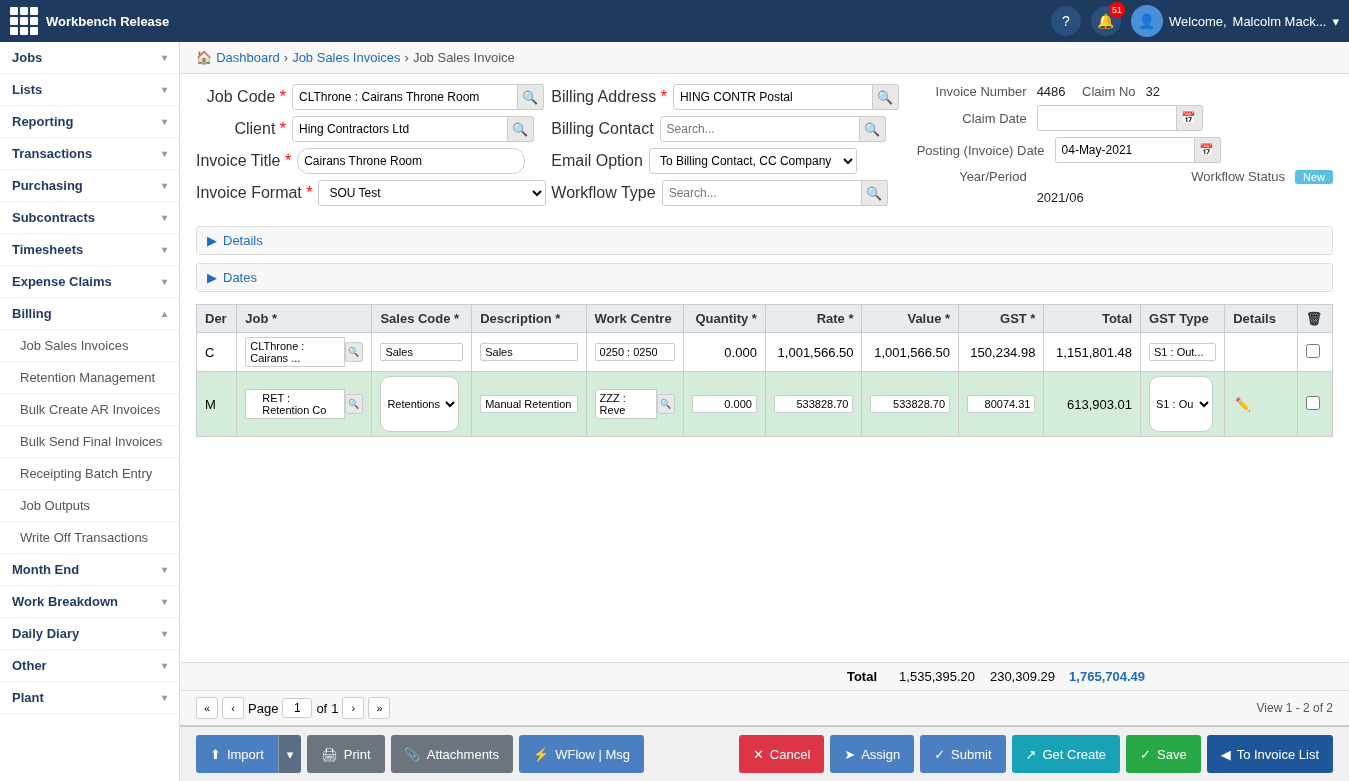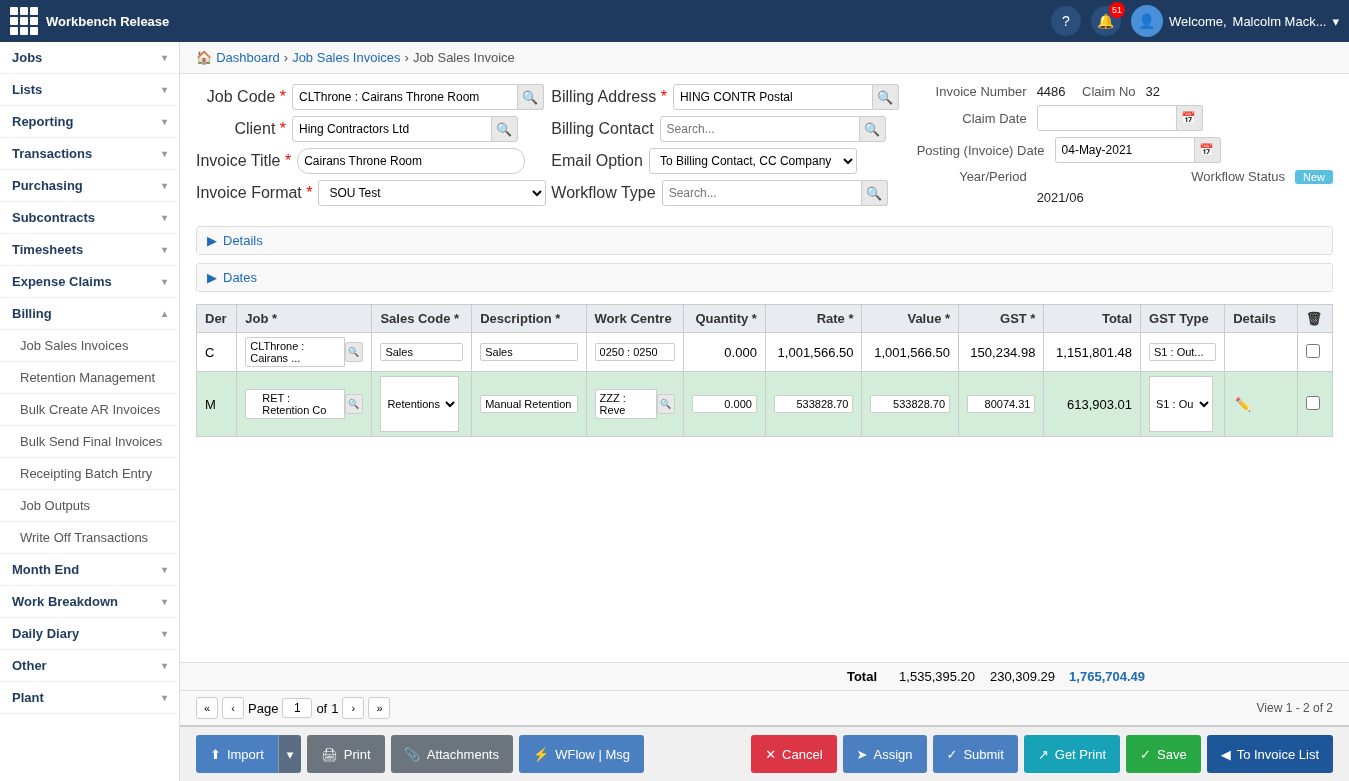--- a/index.html
+++ b/index.html
@@ -54,21 +54,21 @@
     
     .table-area { flex: 1; overflow-y: auto; padding: 8px 16px; }
     table { width: 100%; border-collapse: collapse; font-size: 12px; }
     thead tr { background: #e8ecf0; }
     th { padding: 6px 8px; text-align: left; border: 1px solid #ccc; font-weight: bold; color: #333; white-space: nowrap; }
     td { padding: 4px 8px; border: 1px solid #ccc; }
     tr.row-normal { background: white; }
     tr.row-green { background: #d4edda; }
     .td-input { border: 1px solid #ccc; border-radius: 2px; padding: 2px 4px; width: 100%; font-size: 11px; background: white; }
     .td-select-group { display: flex; align-items: center; gap: 2px; }
-    .td-select { border: 1px solid #ccc; border-radius: 0; padding: 20px 2px; font-size: 11px; background: white; }
+    .td-select { border: 1px solid #ccc; border-radius: 10px; padding: 20px 2px; font-size: 11px; background: white; }
     .td-search-btn { border: 1px solid #ccc; background: #e8e8e8; height: 20px; width: 18px; cursor: pointer; border-radius: 2px; display: flex; align-items: center; justify-content: center; font-size: 9px; }
     .td-icon-btn { background: none; border: none; cursor: pointer; padding: 2px; color: #555; }
     .td-checkbox { width: 14px; height: 14px; }
     .col-der { width: 24px; }
     .col-job { width: 130px; }
     .col-sales { width: 90px; }
     .col-desc { width: 110px; }
     .col-wc { width: 90px; }
     .col-qty { width: 65px; text-align: right; }
     .col-rate { width: 90px; text-align: right; }
@@ -255,21 +255,21 @@
         <div class="form-row">
           <span class="form-label required">Job Code</span>
           <div class="form-input-group">
             <input class="form-input" style="width: 226px;" value="CLThrone : Cairans Throne Room">
             <button class="search-btn">🔍</button>
           </div>
         </div>
         <div class="form-row">
           <span class="form-label required">Client</span>
           <div class="form-input-group">
-            <input class="form-input" style="width: 200px;" value="Hing Contractors Ltd">
+            <input class="form-input" style="width: 216px;" value="Hing Contractors Ltd">
             <button class="search-btn">🔍</button>
           </div>
         </div>
         <div class="form-row">
           <span class="form-label required">Invoice Title</span>
           <input class="form-input" style="width: 228px;" value="Cairans Throne Room">
         </div>
         <div class="form-row">
           <span class="form-label required">Invoice Format</span>
           <select class="form-select" style="width:228px">
@@ -515,21 +515,21 @@
       <button class="btn btn-blue">
         <span>➤</span>
         <span>Assign</span>
       </button>
       <button class="btn btn-blue">
         <span>✓</span>
         <span>Submit</span>
       </button>
       <button class="btn btn-teal">
         <span>↗</span>
-        <span>Get Print</span>
+        <span>Get Create</span>
       </button>
       <button class="btn btn-green">
         <span>✓</span>
         <span>Save</span>
       </button>
       <button class="btn btn-darkblue">
         <span>◀</span>
         <span>To Invoice List</span>
       </button>
     </div>

